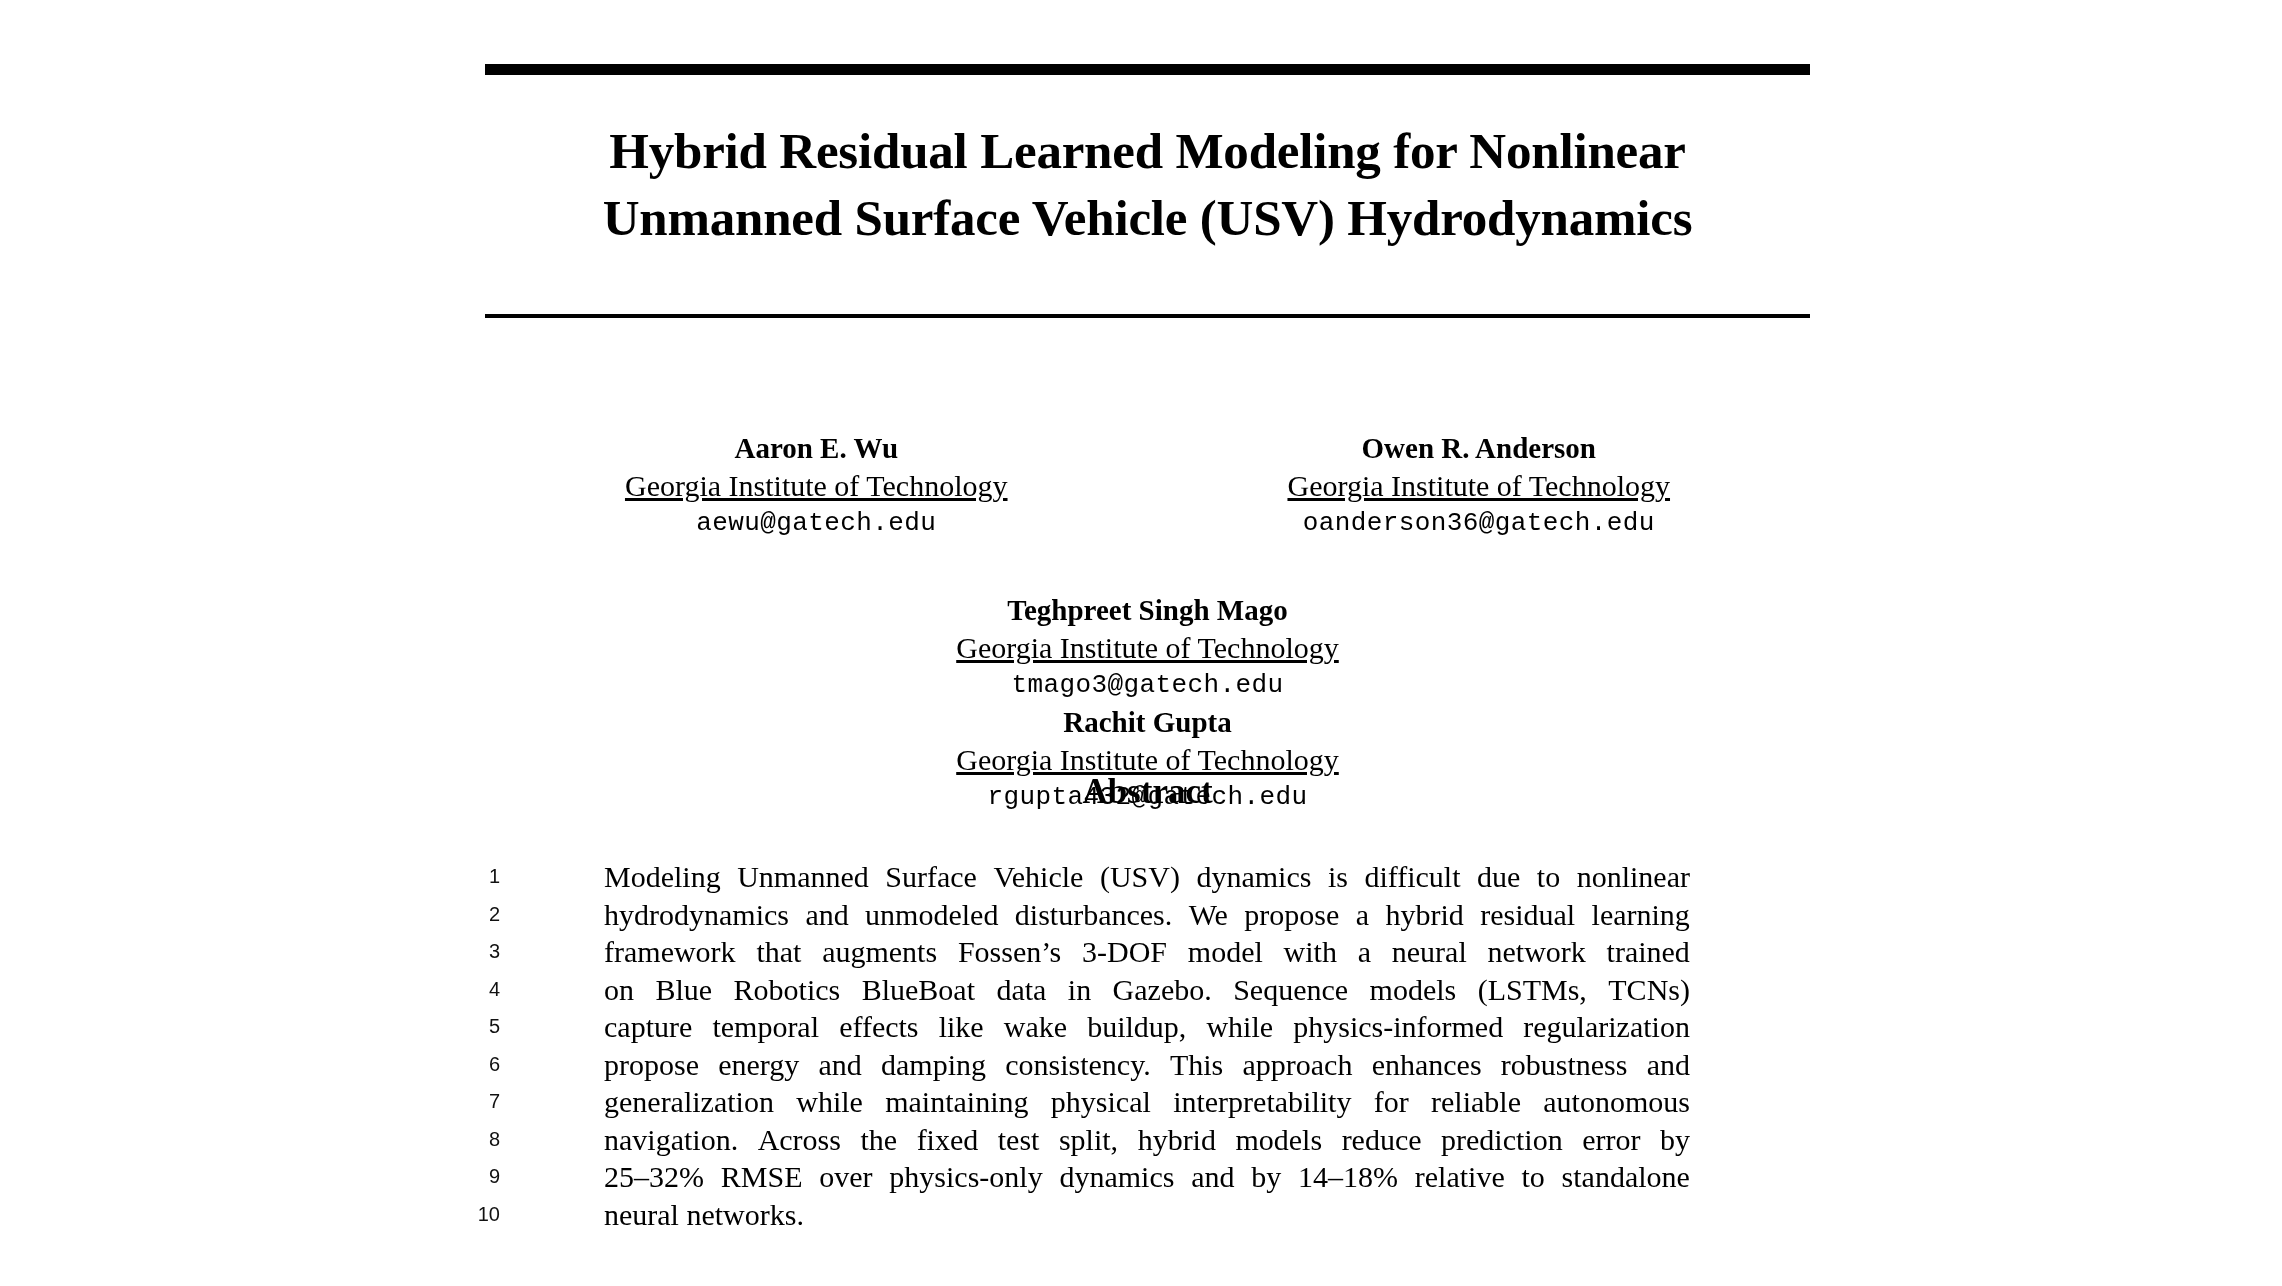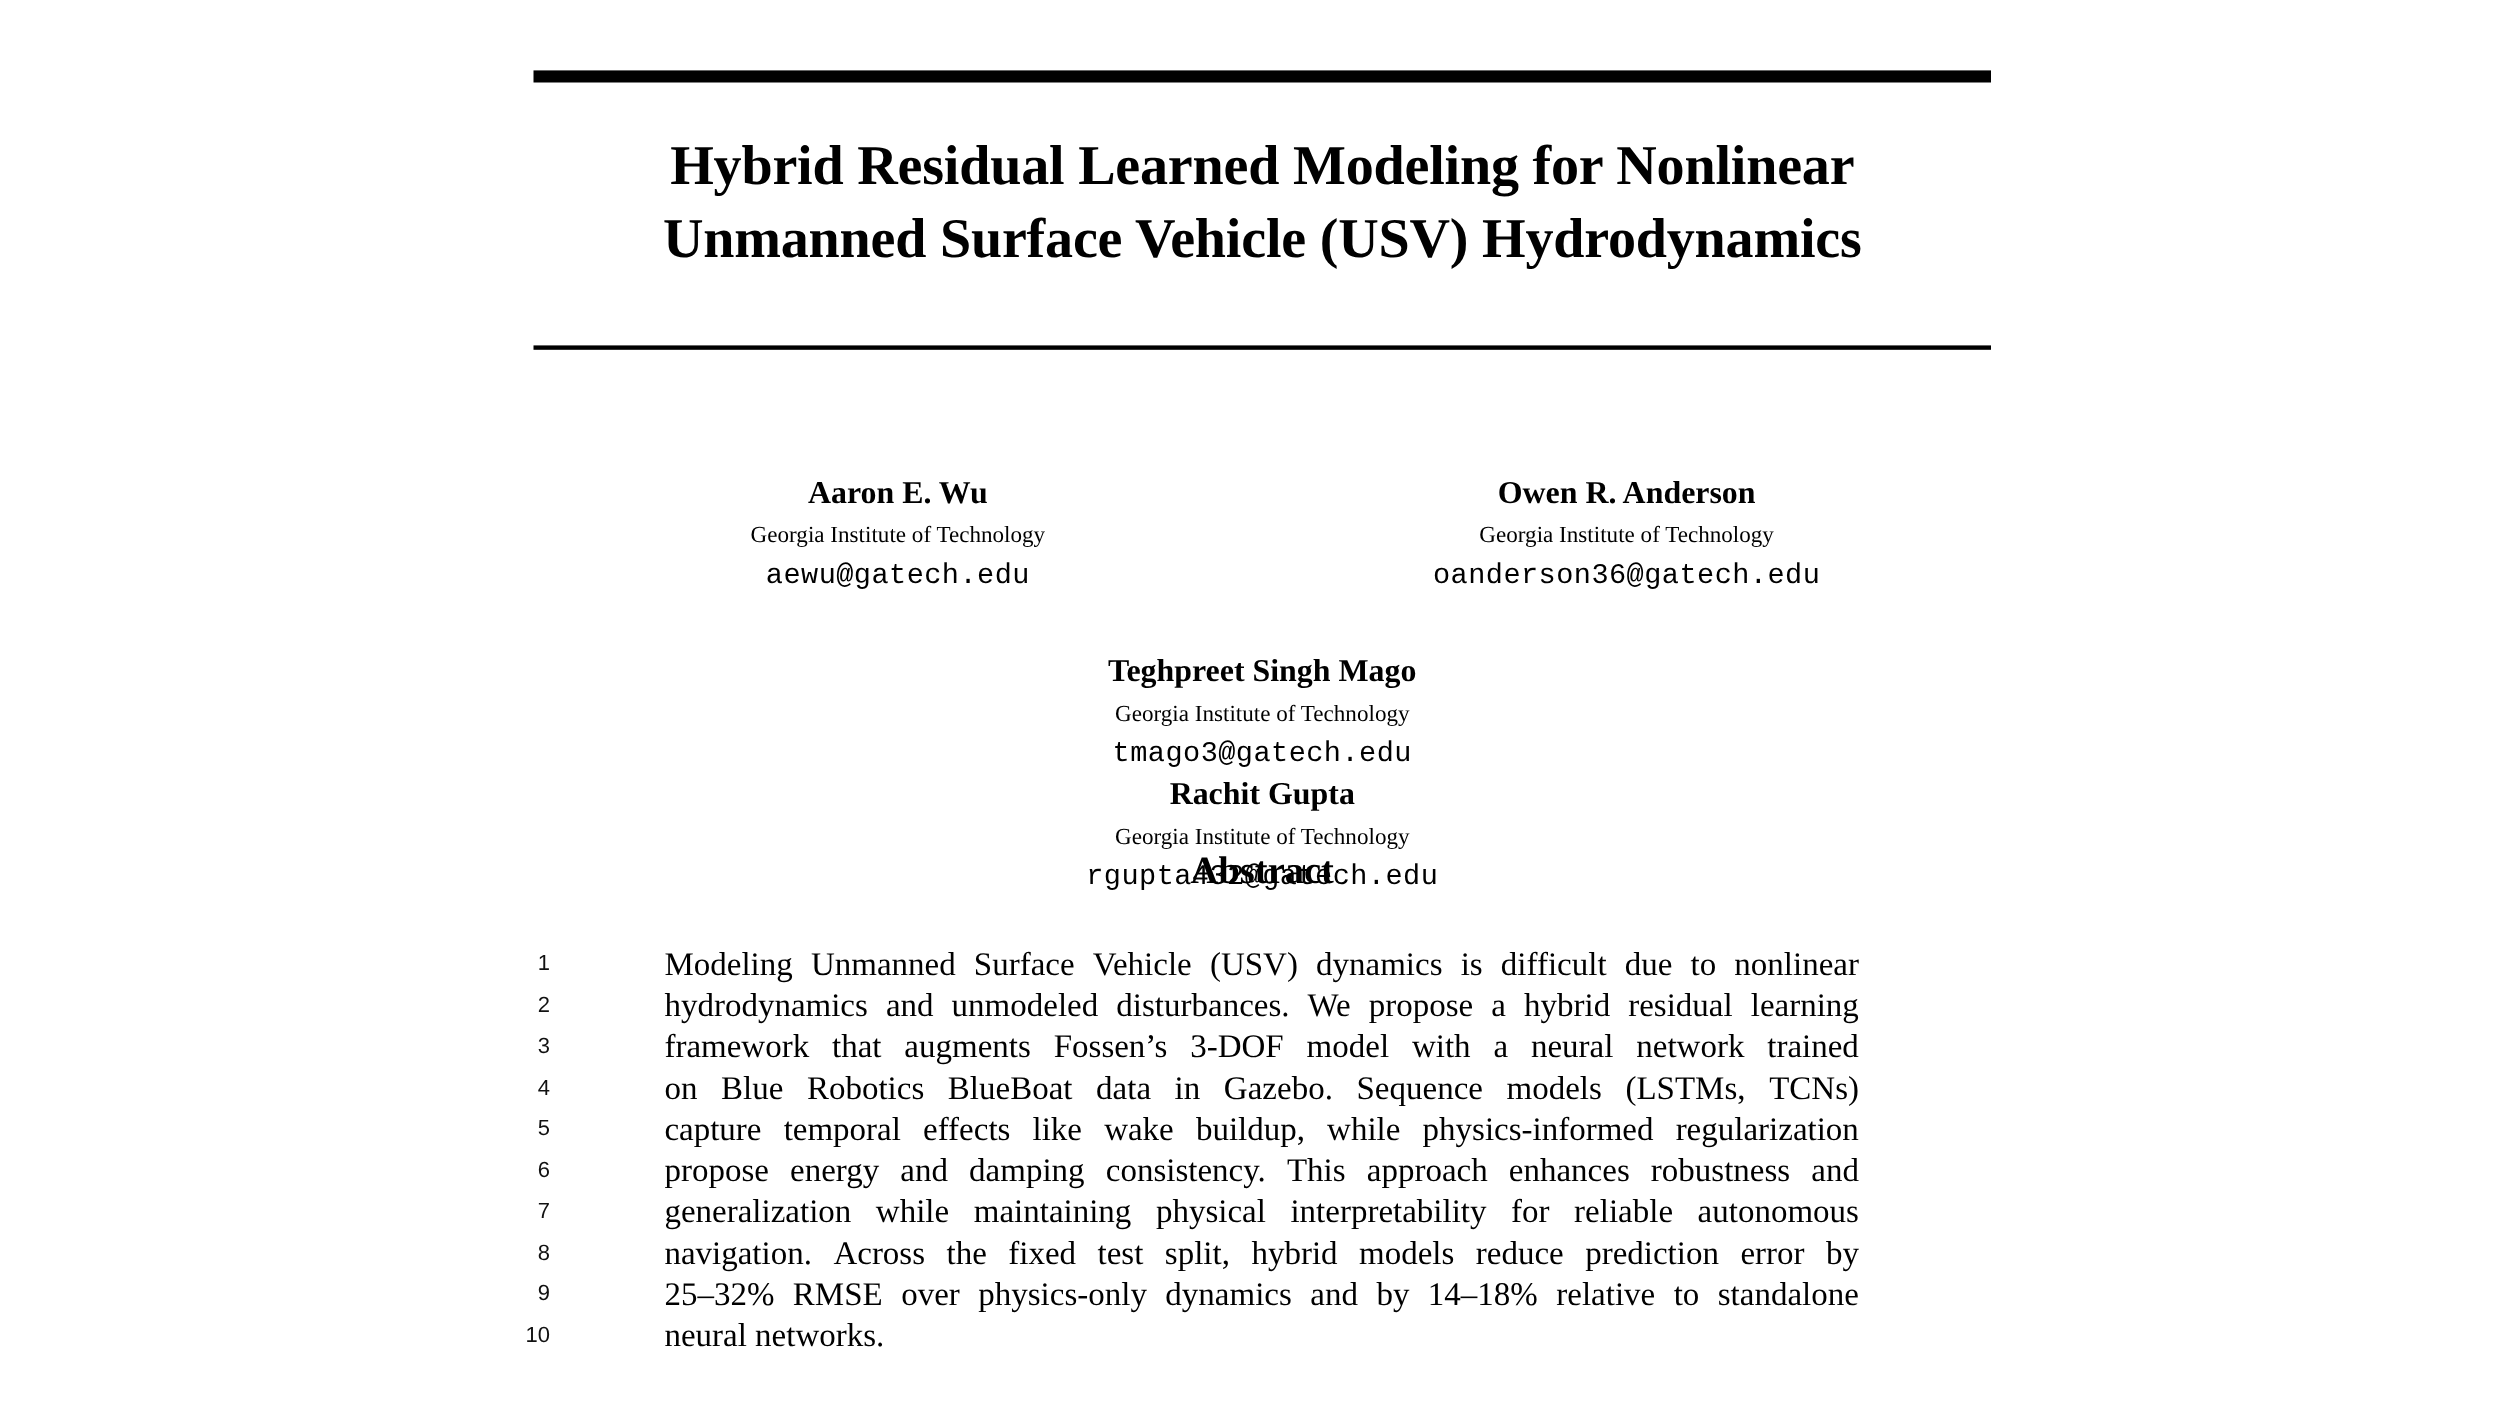--- a/index.html
+++ b/index.html
@@ -79,23 +79,24 @@
   }
   .author-name {
     font-family: "Liberation Serif", "DejaVu Serif", serif;
     font-weight: bold;
     font-size: 29px;
     line-height: 38px;
     white-space: nowrap;
   }
   .author-affil {
     font-family: "Liberation Serif", "DejaVu Serif", serif;
-    font-size: 21px;
+    font-size: 30px;
     line-height: 38px;
     white-space: nowrap;
+    text-decoration: underline;
   }
   .author-email {
     font-family: "Liberation Mono", "DejaVu Sans Mono", monospace;
     font-size: 26px;
     line-height: 36px;
     letter-spacing: 0.4px;
     white-space: nowrap;
   }
 
   

